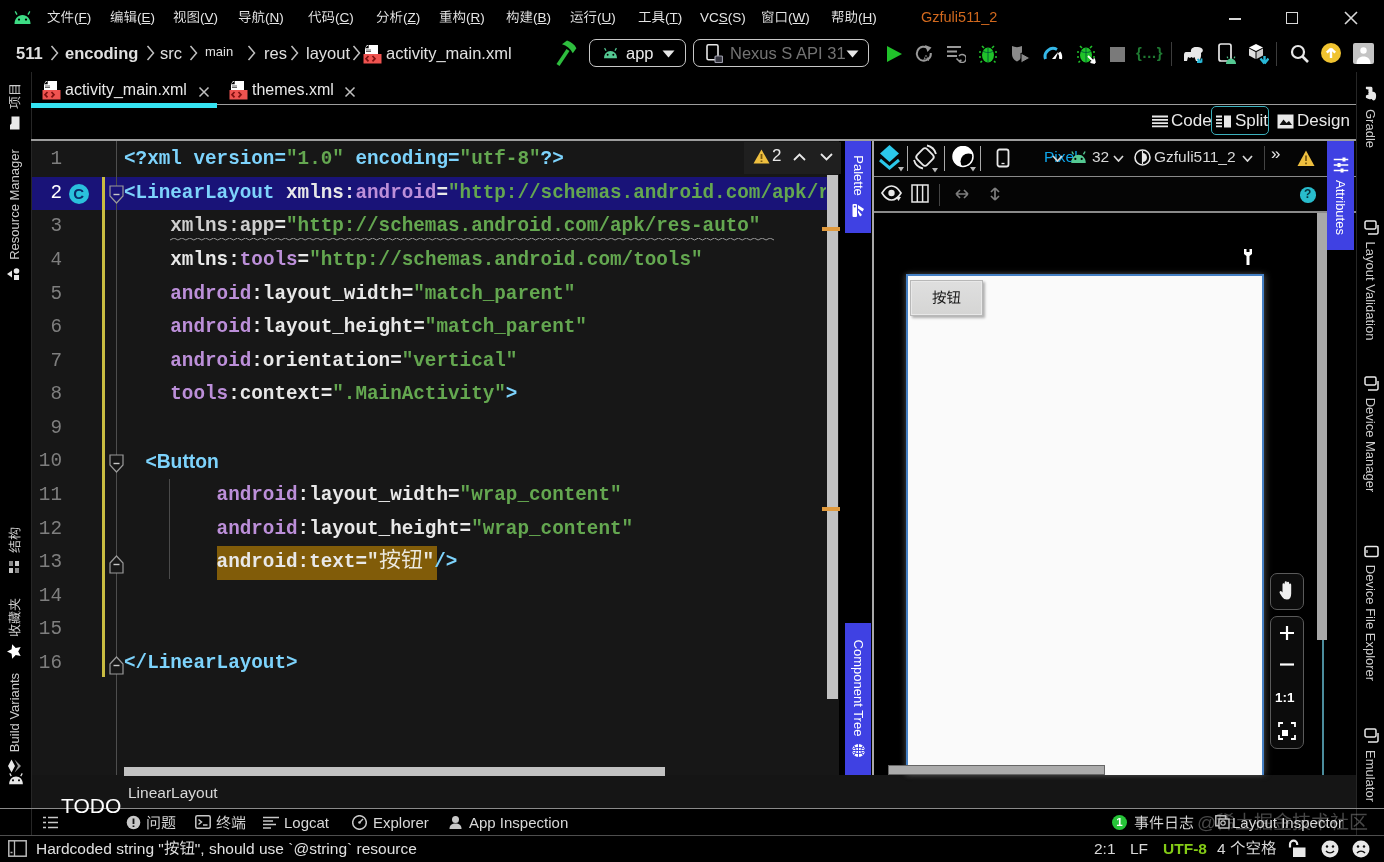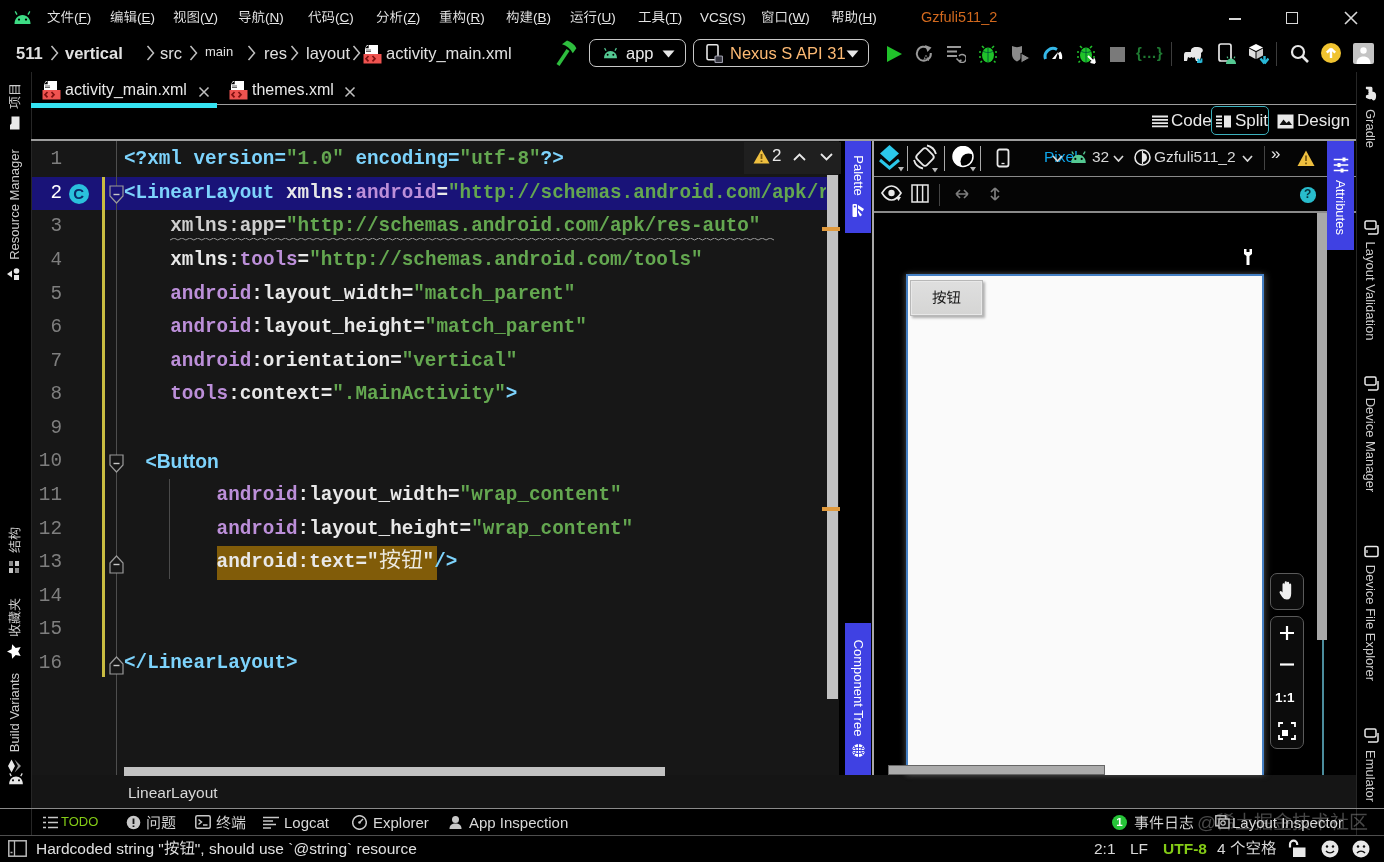--- a/index.html
+++ b/index.html
@@ -145,21 +145,21 @@
         <use href="#u52a9" x="1000"></use>
       </g>
     </svg>(<span style="text-decoration:underline">H</span>)</div>
 <div class="ab" style="left:921px;top:9px;font-size:14.5px;color:#d2691e;white-space:nowrap;">Gzfuli511_2</div>
 <div class="ab" style="left:1229px;top:18px;width:12px;height:1.6px;background:#d8d8d8;"></div>
 <div class="ab" style="left:1286px;top:12px;width:12px;height:12px;border:1.6px solid #d8d8d8"></div>
 <svg class="ab" style="left:1344px;top:11px;" width="14" height="14" viewBox="0 0 14 14">
     <path d="M1 1 L13 13 M13 1 L1 13" stroke="#d8d8d8" stroke-width="1.6"></path>
   </svg>
 <div class="ab" style="left:16px;top:44px;font-size:16.5px;color:#e0e0e0;white-space:nowrap;font-weight:bold">511</div>
-<div class="ab" style="left:65px;top:44px;font-size:16.5px;color:#e0e0e0;white-space:nowrap;font-weight:bold">vertical</div>
+<div class="ab" style="left:65px;top:44px;font-size:16.5px;color:#e0e0e0;white-space:nowrap;font-weight:bold">encoding</div>
 <div class="ab" style="left:160px;top:44px;font-size:16.5px;color:#e0e0e0;white-space:nowrap;">src</div>
 <div class="ab" style="left:205px;top:44px;font-size:13px;color:#e0e0e0;white-space:nowrap;">main</div>
 <div class="ab" style="left:264px;top:44px;font-size:16.5px;color:#e0e0e0;white-space:nowrap;">res</div>
 <div class="ab" style="left:306px;top:44px;font-size:16.5px;color:#e0e0e0;white-space:nowrap;">layout</div>
 <svg class="ab" style="left:50px;top:45px;" width="9" height="16" viewBox="0 0 9 16">
     <path d="M1.5 1 L7.5 8 L1.5 15" stroke="#c0c0c0" stroke-width="1.5" fill="none"></path>
   </svg>
 <svg class="ab" style="left:146px;top:45px;" width="9" height="16" viewBox="0 0 9 16">
     <path d="M1.5 1 L7.5 8 L1.5 15" stroke="#c0c0c0" stroke-width="1.5" fill="none"></path>
   </svg>
@@ -197,21 +197,21 @@
   </svg>
 <div class="ab" style="left:626px;top:44px;font-size:16.5px;color:#ececec;white-space:nowrap;">app</div>
 <svg class="ab" style="left:662px;top:50px;" width="13" height="8" viewBox="0 0 13 8">
     <path d="M0.5 0.5 H12.5 L6.5 7.5 Z" fill="#e8e8e8"></path>
   </svg>
 <div class="ab" style="left:693px;top:39px;width:176px;height:28px;border:1.7px solid #c8c8c8;border-radius:7px"></div>
 <svg class="ab" style="left:706px;top:44px;" width="17" height="19" viewBox="0 0 17 19">
     <rect x="1" y="0.8" width="11" height="15" rx="1.5" fill="none" stroke="#e8e8e8" stroke-width="1.6"></rect>
     <rect x="9" y="12" width="7.5" height="6.5" rx="1" fill="#35353f" stroke="#9a9aa8" stroke-width="1.2"></rect>
   </svg>
-<div class="ab" style="left:730px;top:44px;font-size:16.5px;color:#fdba74;white-space:nowrap;">Nexus S API 31</div>
+<div class="ab" style="left:730px;top:44px;font-size:16.5px;color:#737373;white-space:nowrap;">Nexus S API 31</div>
 <svg class="ab" style="left:846px;top:50px;" width="13" height="8" viewBox="0 0 13 8">
     <path d="M0.5 0.5 H12.5 L6.5 7.5 Z" fill="#e8e8e8"></path>
   </svg>
 <svg class="ab" style="left:886px;top:45px;" width="17" height="18" viewBox="0 0 17 18">
     <path d="M1 1 L16 9 L1 17 Z" fill="#20c22a"></path>
   </svg>
 <svg class="ab" style="left:914px;top:44px;" width="20" height="20" viewBox="0 0 20 20">
     <path d="M14.5 4.5 A7 7 0 1 0 16.8 9" stroke="#9a9a9a" stroke-width="2" fill="none"></path>
     <path d="M11 1 L17.5 3.5 L13.5 8 Z" fill="#9a9a9a"></path>
     <text x="9" y="17" font-size="9" fill="#9a9a9a" font-family="Liberation Sans">A</text>
@@ -576,21 +576,21 @@
 <svg class="ab" style="left:1277px;top:721px;" width="20" height="20" viewBox="0 0 20 20">
     <path d="M2 6 V2 H6 M14 2 H18 V6 M18 14 V18 H14 M6 18 H2 V14" stroke="#fff" stroke-width="1.8" fill="none"></path>
     <rect x="5" y="9" width="6" height="6" fill="#fff"></rect>
   </svg>
 <div class="ab" style="left:128px;top:784px;font-size:15.5px;color:#d8d8d8;white-space:nowrap;">LinearLayout</div>
 <div class="ab" style="left:0px;top:807.5px;width:1384px;height:1.2px;background:#8a8a8a;"></div>
 <div class="ab" style="left:0px;top:835px;width:1384px;height:1px;background:#4e4e4e;"></div>
 <svg class="ab" style="left:43px;top:816px;" width="15" height="13" viewBox="0 0 15 13">
     <path d="M0 1.5 H3 M5 1.5 H15 M0 6.5 H3 M5 6.5 H15 M0 11.5 H3 M5 11.5 H15" stroke="#c8c8c8" stroke-width="1.7"></path>
   </svg>
-<div class="ab" style="left:61px;top:814px;font-size:13px;color:#84cc16;white-space:nowrap;">TODO</div>
+<div class="ab" style="left:61px;top:794px;font-size:21px;color:#ffffff;white-space:nowrap;">TODO</div>
 <svg class="ab" style="left:126px;top:815px;" width="15" height="15" viewBox="0 0 15 15">
     <circle cx="7.5" cy="7.5" r="6.8" fill="#c8c8c8"></circle>
     <path d="M7.5 3.5 V9 M7.5 10.5 V12" stroke="#111" stroke-width="1.8"></path>
   </svg>
 <div class="ab" style="left:146px;top:814px;font-size:15px;color:#d8d8d8;white-space:nowrap;"><svg class="cj" width="30" height="15" viewBox="0 0 2000 1000" style="vertical-align:-1.8px">
       <g transform="translate(0,880) scale(1,-1)" fill="currentColor">
         <use href="#u95ee"></use>
         <use href="#u9898" x="1000"></use>
       </g>
     </svg></div>

